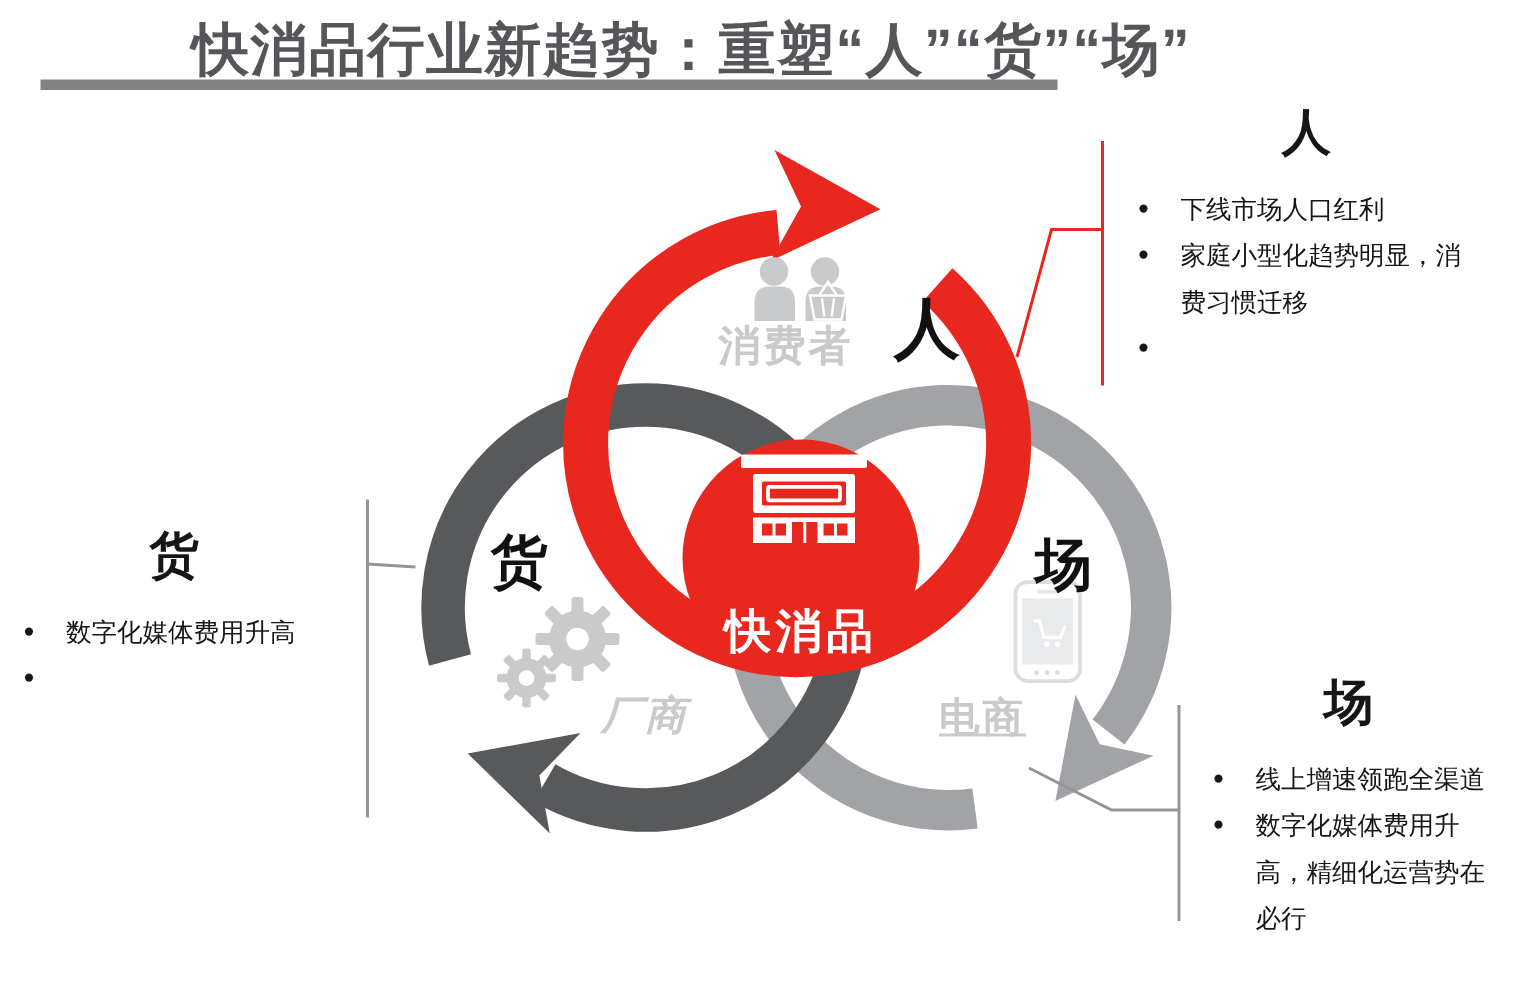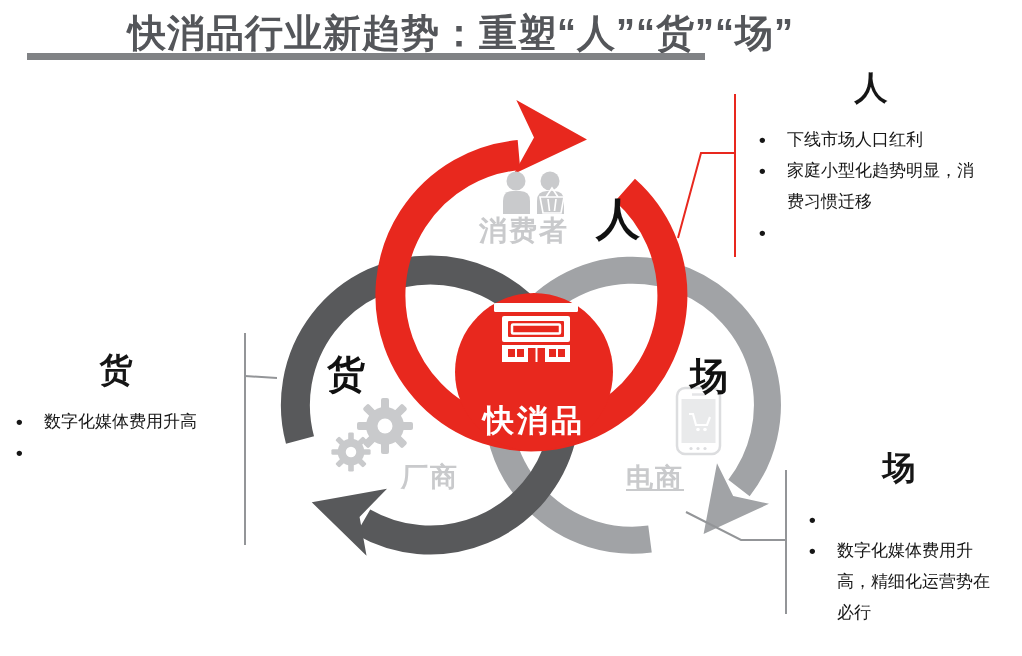--- a/index.html
+++ b/index.html
@@ -19,21 +19,21 @@
   #goods-block{left:10px;top:350px;width:212px;}
   #goods-block .btxt{width:178px;}
   #place-block{left:803px;top:448px;width:192px;}
   #place-block .btxt{width:158px;}
   .ring-label{font-weight:700;color:#111111;}
   #label-ren{left:596px;top:190px;font-size:44px;}
   #label-huo{left:327px;top:349px;font-size:38px;}
   #label-chang{left:690px;top:351px;font-size:38px;}
   .sub-label{font-weight:700;color:#C9CACC;letter-spacing:2px;white-space:nowrap;}
   #sublabel-consumers{left:479px;top:212px;font-size:28px;}
-  #sublabel-manufacturers{left:401px;top:459px;font-size:27px;}
+  #sublabel-manufacturers{left:401px;top:459px;font-size:27px;font-style:italic;}
   #sublabel-ecommerce{left:626px;top:460px;font-size:27px;text-decoration:underline;}
   #center-label{left:454px;top:366px;width:160px;text-align:center;font-size:31px;font-weight:700;
                 color:#ffffff;letter-spacing:3px;margin-top:34px;}
 </style>
 </head>
 <body>
 
 <div id="stage">
 
   <svg id="diagram-svg" class="abs" viewBox="0 0 1022 656">
@@ -174,20 +174,21 @@
         <span class="dot">•</span>
       </div>
     </div>
   </div>
 
   <div class="abs" id="place-block">
     <div class="side-heading">场</div>
     <div class="bullets">
       <div class="bullet">
         <span class="dot">•</span>
+        <span class="btxt">线上增速领跑全渠道</span>
       </div>
       <div class="bullet">
         <span class="dot">•</span>
         <span class="btxt">数字化媒体费用升高，精细化运营势在必行</span>
       </div>
     </div>
   </div>
 
 </div>
 

